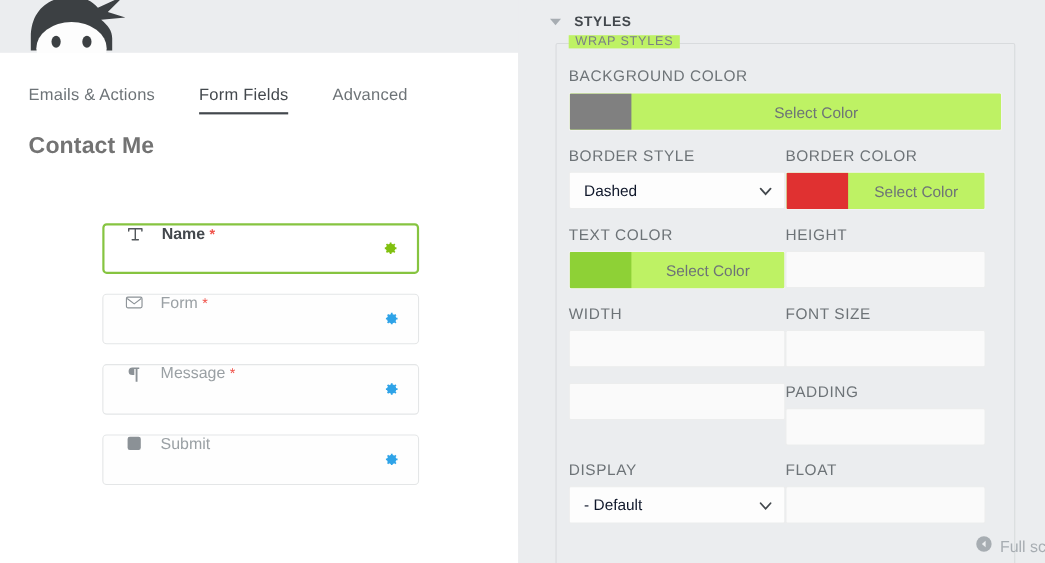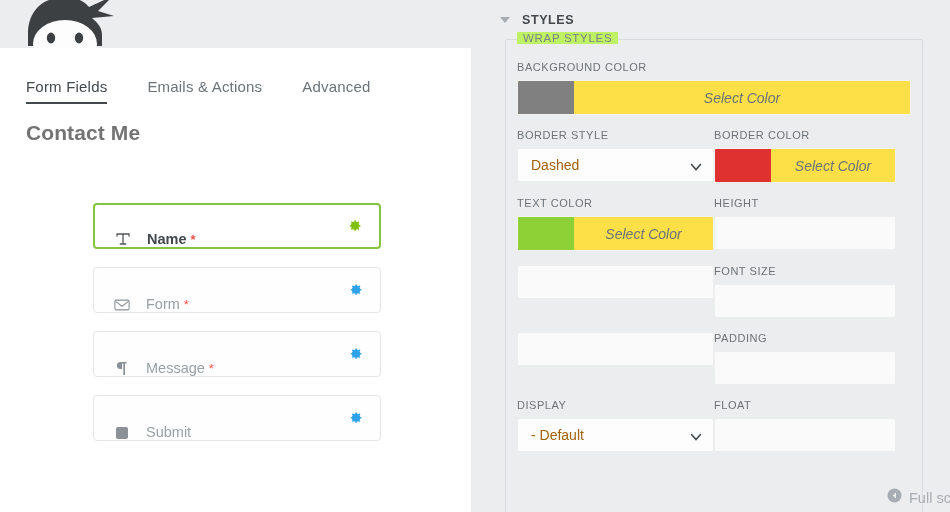--- a/index.html
+++ b/index.html
@@ -44,21 +44,21 @@
 
   #field-list {
     position: absolute; left: 93px; top: 155px; width: 288px;
   }
   .field-row {
     position: relative;
     height: 46px; margin-bottom: 18px;
     background: #fefefe;
     border: 1px solid #e4e6e7;
     border-radius: 4px;
-    display: flex; align-items: flex-end;
+    display: flex; align-items: flex-start;
     cursor: pointer;
   }
   .field-row.selected {
     border: 2px solid #86c440;
     background: #ffffff;
   }
   .field-icon {
     width: 22px; margin-left: 17px; display: flex;
     align-items: center; justify-content: center;
     color: #8b9196;
@@ -110,47 +110,46 @@
   #wrap-legend {
     position: absolute; left: 11px; top: -8px;
     background: #bef264; padding: 0 6px;
     font-size: 11.5px; color: #7b8186; letter-spacing: .7px;
   }
 
   .grid { display: flex; flex-wrap: wrap; padding-top: 21px; }
   .cell { width: 50%; padding-right: 15px; margin-bottom: 14px; }
   .cell.full { width: 100%; padding-right: 0; }
   .lbl {
-    font-size: 11px; color: #6d7377; letter-spacing: .55px;
+    font-size: 14px; color: #6d7377; letter-spacing: .55px;
     margin-bottom: 7px; white-space: nowrap;
   }
   .txt-input {
     width: 100%; height: 34px;
     background: #fafafa; border: 1px solid #eceded;
     border-radius: 2px; color: #43484d; font-size: 14px;
     padding: 0 11px; font-family: "Liberation Sans", sans-serif;
   }
   .select-wrap { position: relative; }
   .select-box {
     width: 100%; height: 34px;
     background: #fdfdfd; border: 1px solid #eceded;
-    border-radius: 2px; color: #a16207; font-size: 14px;
+    border-radius: 2px; color: #0f172a; font-size: 14px;
     display: flex; align-items: center; padding: 0 32px 0 13px;
     cursor: pointer;
   }
   .chev {
     position: absolute; right: 12px; top: 11px;
     width: 12px; height: 12px;
   }
   .color-picker {
     display: flex; height: 35px;
-    background: #fde047; border-radius: 2px;
+    background: #bef264; border-radius: 2px;
     overflow: hidden; cursor: pointer;
     border: 1px solid #f2f2f2;
-    font-style: italic;
   }
   .swatch { width: 56px; flex: none; }
   .pick-text {
     flex: 1; display: flex; align-items: center; justify-content: center;
     font-size: 14px; color: #6d7377;
   }
 
   
   #sb-track {
     position: absolute; right: 3px; top: 0;
@@ -182,22 +181,22 @@
       <ellipse cx="55" cy="50" rx="32" ry="24" fill="#fdfdfd"></ellipse>
       <ellipse cx="41" cy="44" rx="4.2" ry="5.4" fill="#3c4043"></ellipse>
       <ellipse cx="69" cy="44" rx="4.2" ry="5.4" fill="#3c4043"></ellipse>
     </svg>
   </span>
 </div>
 
 <div id="builder-panel">
 
   <div id="tabs">
+    <div class="tab">Emails &amp; Actions</div>
     <div class="tab active">Form Fields</div>
-    <div class="tab">Emails &amp; Actions</div>
     <div class="tab">Advanced</div>
   </div>
 
   <div id="form-title">Contact Me</div>
 
   <div id="field-list">
 
     <div class="field-row selected">
       <span class="field-icon">
         <svg width="16" height="16" viewBox="0 0 16 16">
@@ -322,20 +321,21 @@
           <div class="pick-text">Select Color</div>
         </div>
       </div>
 
       <div class="cell">
         <div class="lbl">HEIGHT</div>
         <input class="txt-input" value="" style="">
       </div>
 
       <div class="cell" style="padding-right:0">
+        <div class="lbl">WIDTH</div>
         <input class="txt-input" value="" style="">
       </div>
 
       <div class="cell">
         <div class="lbl">FONT SIZE</div>
         <input class="txt-input" value="" style="">
       </div>
 
       <div class="cell" style="padding-right:0">
         <input class="txt-input" value="" style="">

